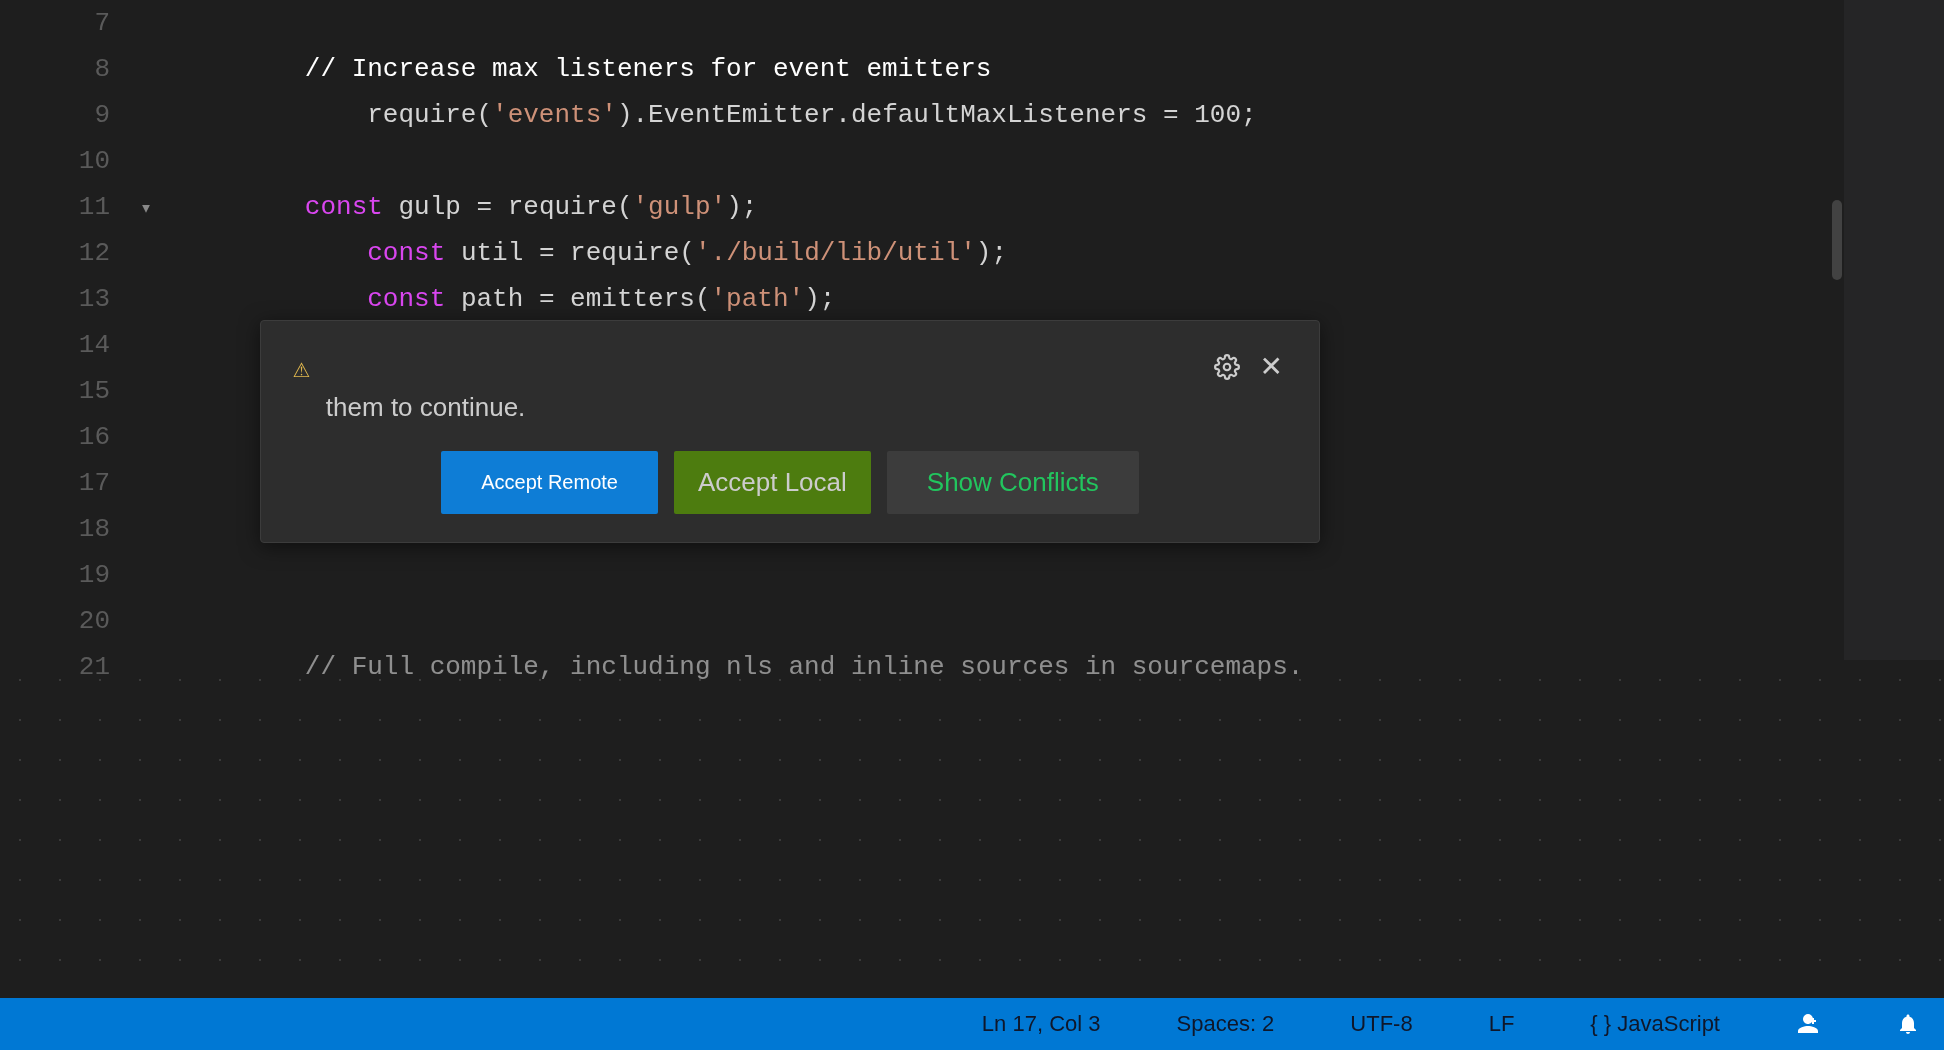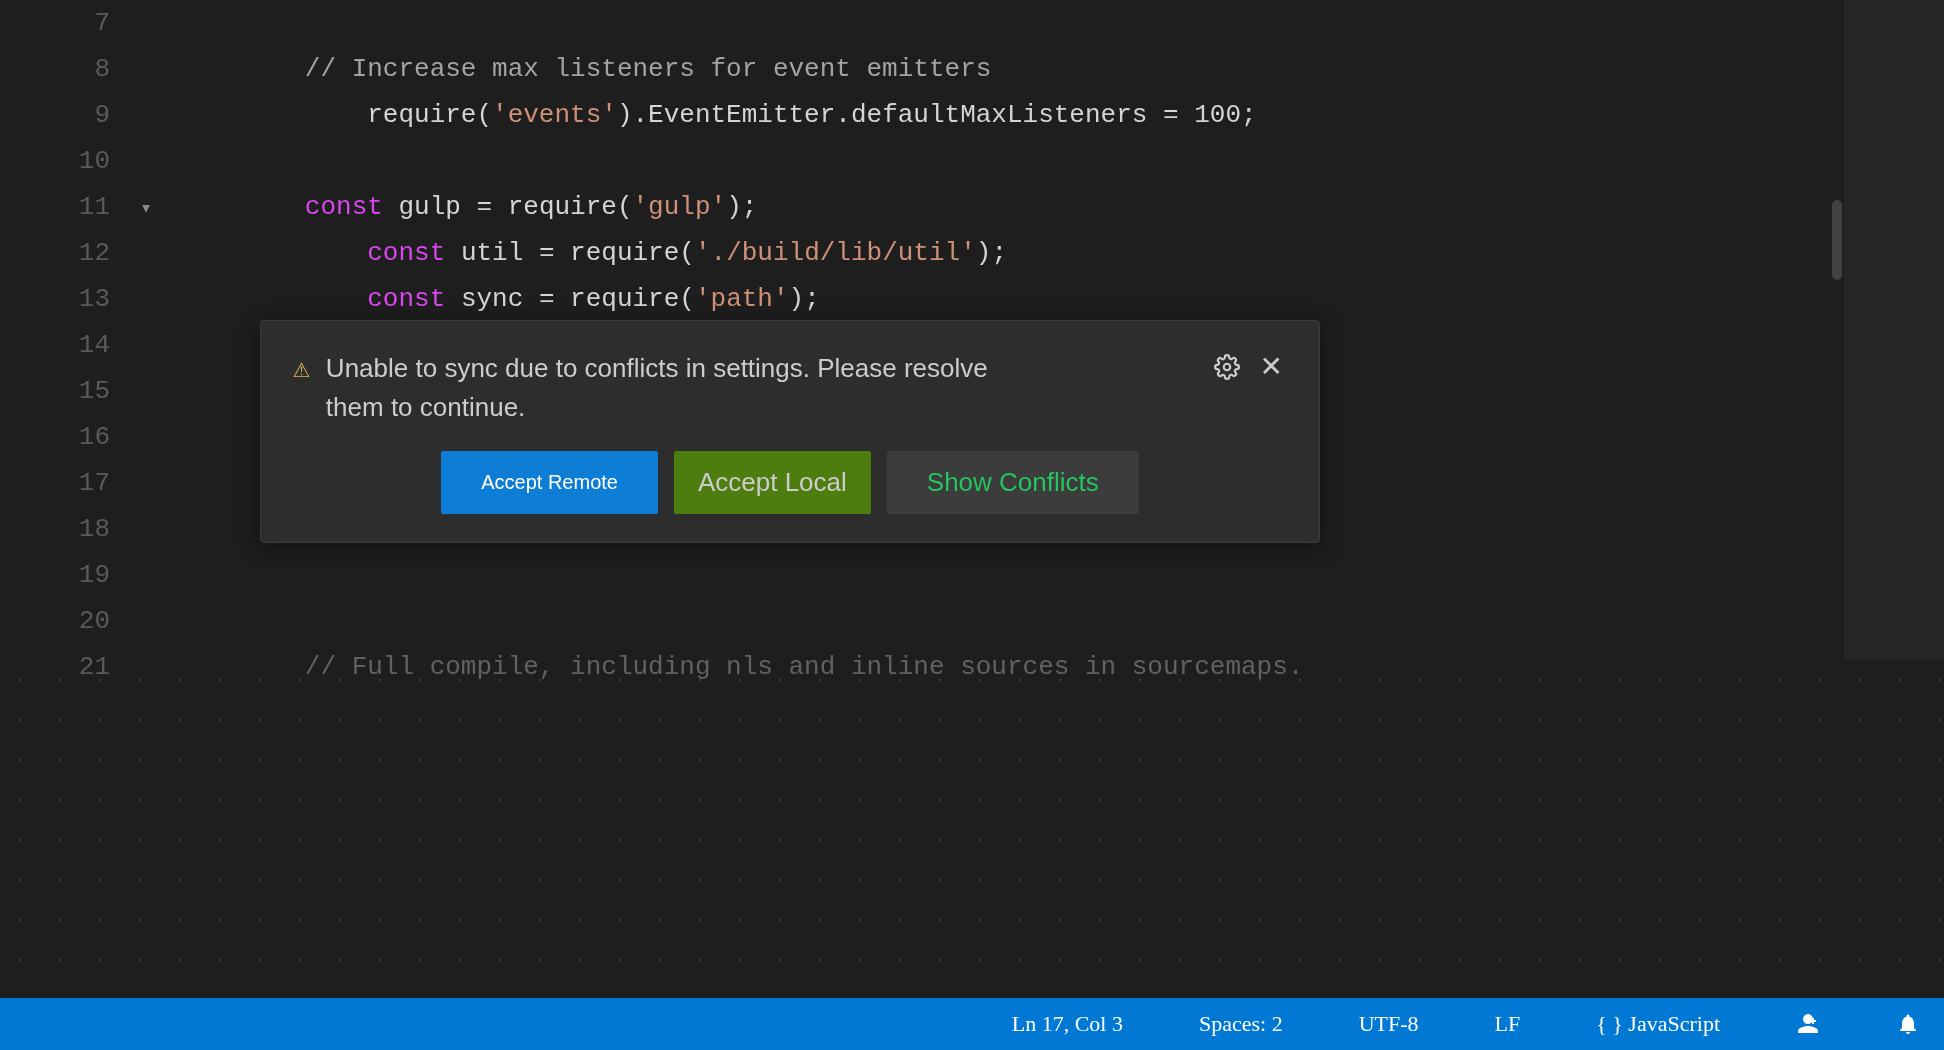--- a/index.html
+++ b/index.html
@@ -53,21 +53,21 @@
     .line-content {
       font-size: 26px;
       flex: 1;
       white-space: pre;
       padding-left: 10px;
     }
 
     
     .kw { color: #d946ef; }
     .str { color: #ce9178; margin-top: 35px; }
-    .comment { color: #a3a3a3; }
+    .comment { color: #ffffff; }
     .plain { color: #d4d4d4; }
 
     
     .notification-popup {
       position: absolute;
       top: 320px;
       left: 260px;
       width: 1060px;
       background-color: #2d2d2d;
       border: 1px solid #3c3c3c;
@@ -182,22 +182,22 @@
       height: 52px;
       background-color: #0078d4;
       display: flex;
       align-items: center;
       justify-content: flex-end;
       padding: 0 24px;
       gap: 32px;
     }
 
     .status-item {
-      color: #ffffff;
-      font-family: Liberation Serif, serif;
+      color: #0f172a;
+      font-family: Liberation Sans, sans-serif;
       font-size: 22px;
       display: flex;
       align-items: center;
       gap: 8px;
       margin-left: 44px;
     }
 
     
     .dot-grid {
       position: absolute;
@@ -299,21 +299,21 @@
       <span class="line-chevron"></span>
       <span class="line-content">
         <span class="plain">    </span><span class="kw">const </span><span class="plain">util = require(</span><span class="str">'./build/lib/util'</span><span class="plain">);</span>
       </span>
     </div>
 
     <div class="code-line">
       <span class="line-number">13</span>
       <span class="line-chevron"></span>
       <span class="line-content">
-        <span class="plain">    </span><span class="kw">const </span><span class="plain">sync = require(</span><span class="str">'path'</span><span class="plain">);</span>
+        <span class="plain">    </span><span class="kw">const </span><span class="plain">path = emitters(</span><span class="str">'path'</span><span class="plain">);</span>
       </span>
     </div>
 
     <div class="code-line">
       <span class="line-number">14</span>
       <span class="line-chevron"></span>
       <span class="line-content">
         <span class="plain">    </span><span class="kw">const </span><span class="plain">compilation = require(</span><span class="str">'./build/lib/compilation'</span><span class="plain">);</span>
       </span>
     </div>
@@ -369,21 +369,21 @@
   <div class="scrollbar">
     <div class="scrollbar-thumb"></div>
   </div>
 
   <div class="minimap"></div>
 
   <div class="notification-popup">
     <div class="notification-header">
       <span class="warning-icon" style="color: #e2b94e;">⚠</span>
       <div class="notification-text">
-        <span>Unable to sync due to conflicts in settings. Please resolve</span><br>
+        <br>
         <span style="padding-left:0;">them to continue.</span>
       </div>
       <div class="notification-actions-top">
         <button class="gear-btn" title="Settings">
           <svg class="gear-svg" viewBox="0 0 24 24" fill="none" stroke="#cccccc" stroke-width="2">
             <circle cx="12" cy="12" r="3"></circle>
             <path d="M19.4 15a1.65 1.65 0 0 0 .33 1.82l.06.06a2 2 0 0 1-2.83 2.83l-.06-.06a1.65 1.65 0 0 0-1.82-.33 1.65 1.65 0 0 0-1 1.51V21a2 2 0 0 1-4 0v-.09A1.65 1.65 0 0 0 9 19.4a1.65 1.65 0 0 0-1.82.33l-.06.06a2 2 0 0 1-2.83-2.83l.06-.06A1.65 1.65 0 0 0 4.68 15a1.65 1.65 0 0 0-1.51-1H3a2 2 0 0 1 0-4h.09A1.65 1.65 0 0 0 4.6 9a1.65 1.65 0 0 0-.33-1.82l-.06-.06a2 2 0 0 1 2.83-2.83l.06.06A1.65 1.65 0 0 0 9 4.68a1.65 1.65 0 0 0 1-1.51V3a2 2 0 0 1 4 0v.09a1.65 1.65 0 0 0 1 1.51 1.65 1.65 0 0 0 1.82-.33l.06-.06a2 2 0 0 1 2.83 2.83l-.06.06A1.65 1.65 0 0 0 19.4 9a1.65 1.65 0 0 0 1.51 1H21a2 2 0 0 1 0 4h-.09a1.65 1.65 0 0 0-1.51 1z"></path>
           </svg>
         </button>
         <button class="close-btn" title="Close">

